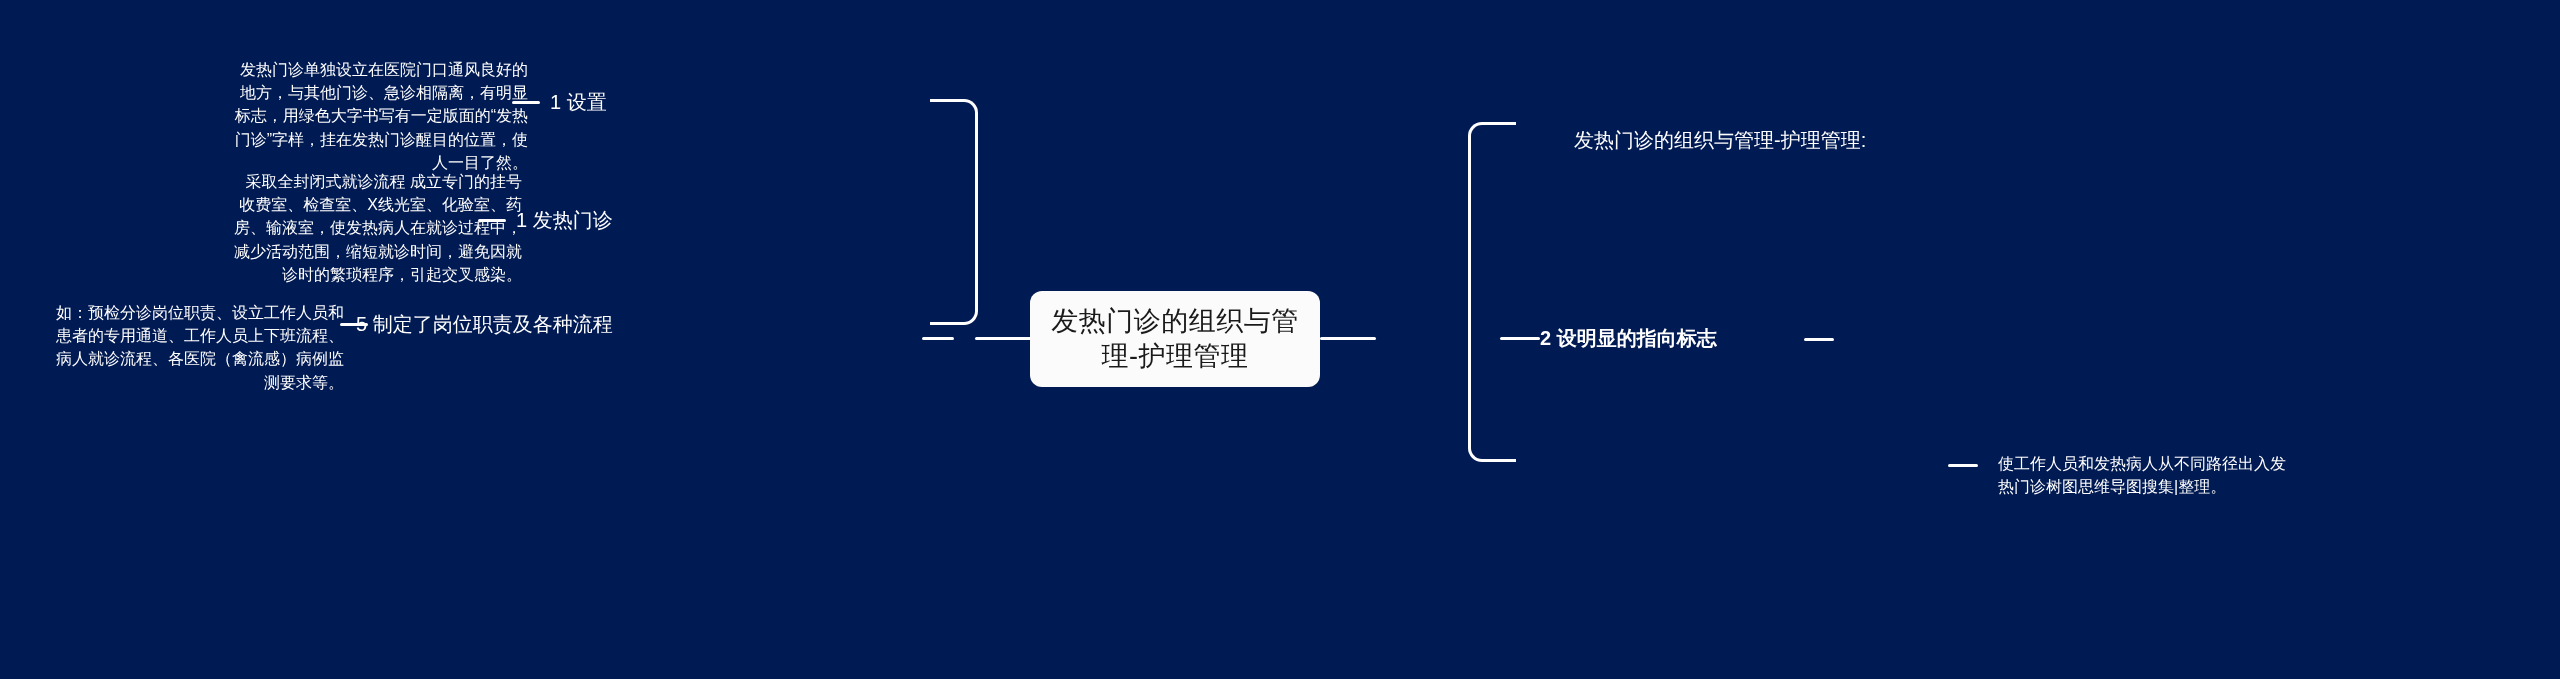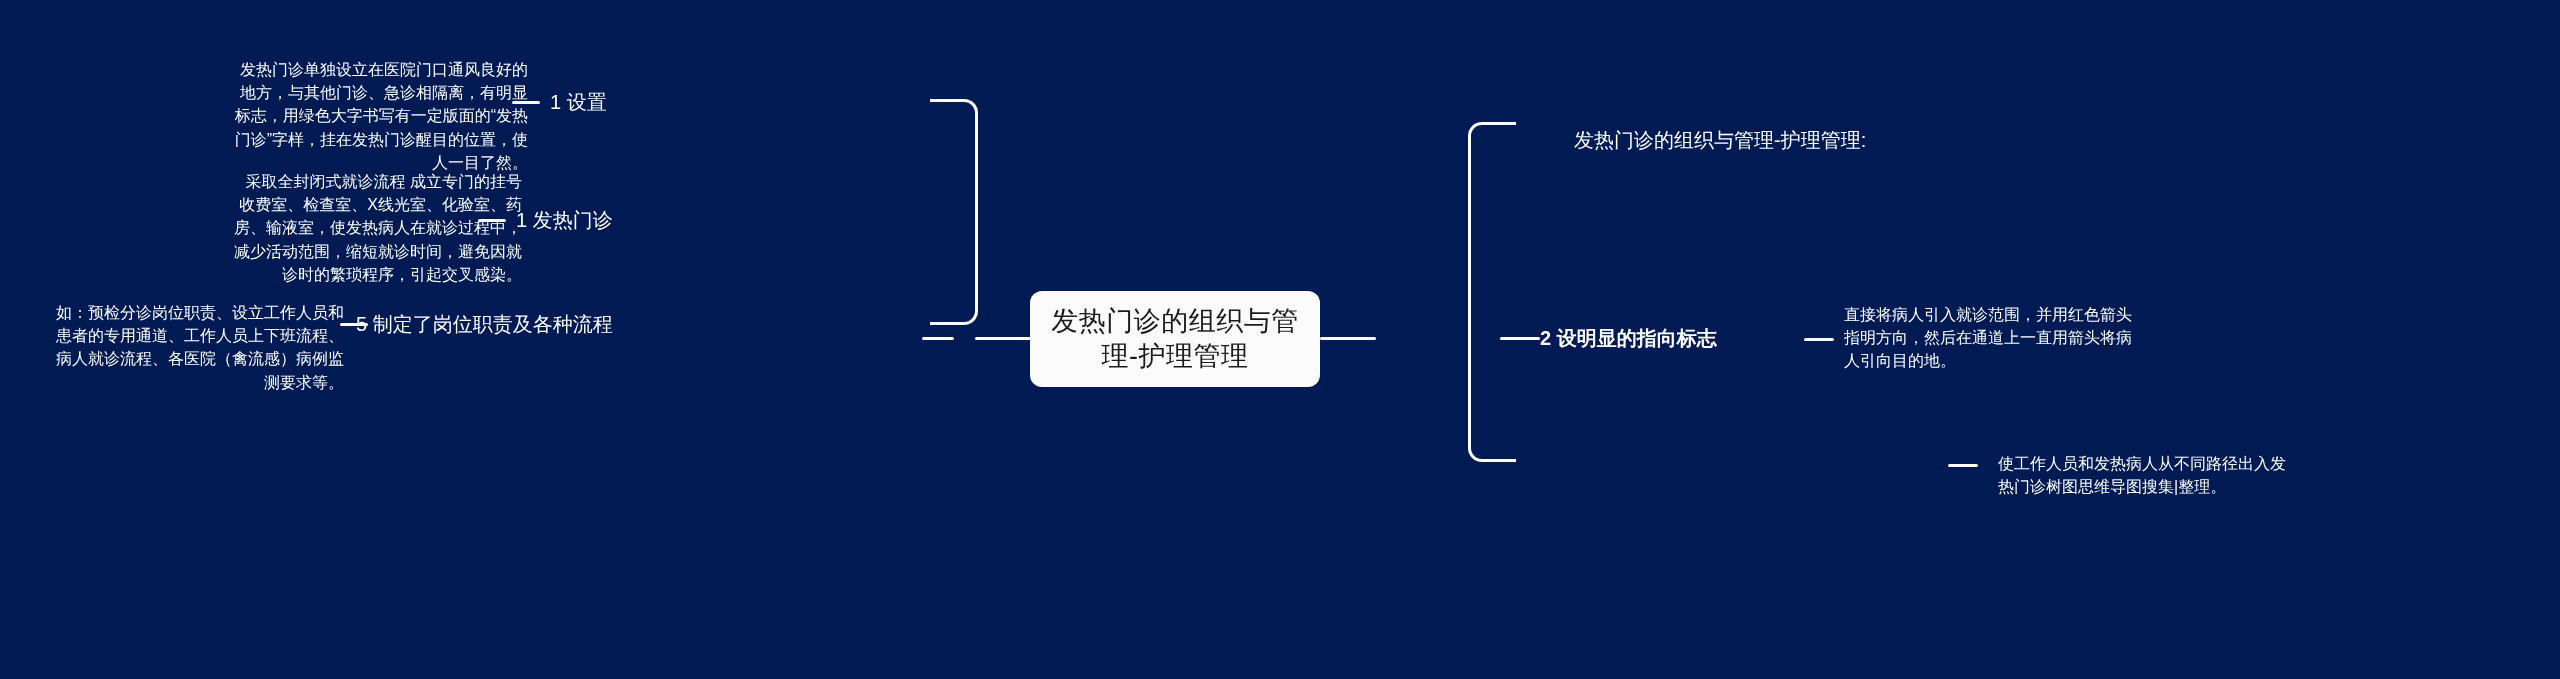--- a/index.html
+++ b/index.html
@@ -129,17 +129,16 @@
   <div class="hline" style="left: 1500px; top: 337px; width: 40px; background: rgb(255, 255, 255);"></div>
 
   <div class="branch-label" style="left:1540px; top:128px;margin-left:34px;">发热门诊的组织与管理-护理管理:</div>
 
   <div class="branch-label" style="left:1540px; top:326px;font-weight:bold;">2 设明显的指向标志</div>
 
 
   <div class="hline" style="left: 1804px; top: 338px; width: 30px; background: rgb(255, 255, 255);"></div>
   <div class="hline" style="left: 1948px; top: 464px; width: 30px; background: rgb(255, 255, 255);"></div>
 
-  <div class="leaf-text" style="left:1844px; top:303px; width:300px;">直接将病人引入就诊范围，并用红色箭头指明方向，然后在通道上一直用箭头将病人引向目的地。</div>
 
   <div class="leaf-text" style="left:1998px; top:452px; width:300px;">使工作人员和发热病人从不同路径出入发热门诊树图思维导图搜集|整理。</div>
 
 </div>
 
 </body></html>

